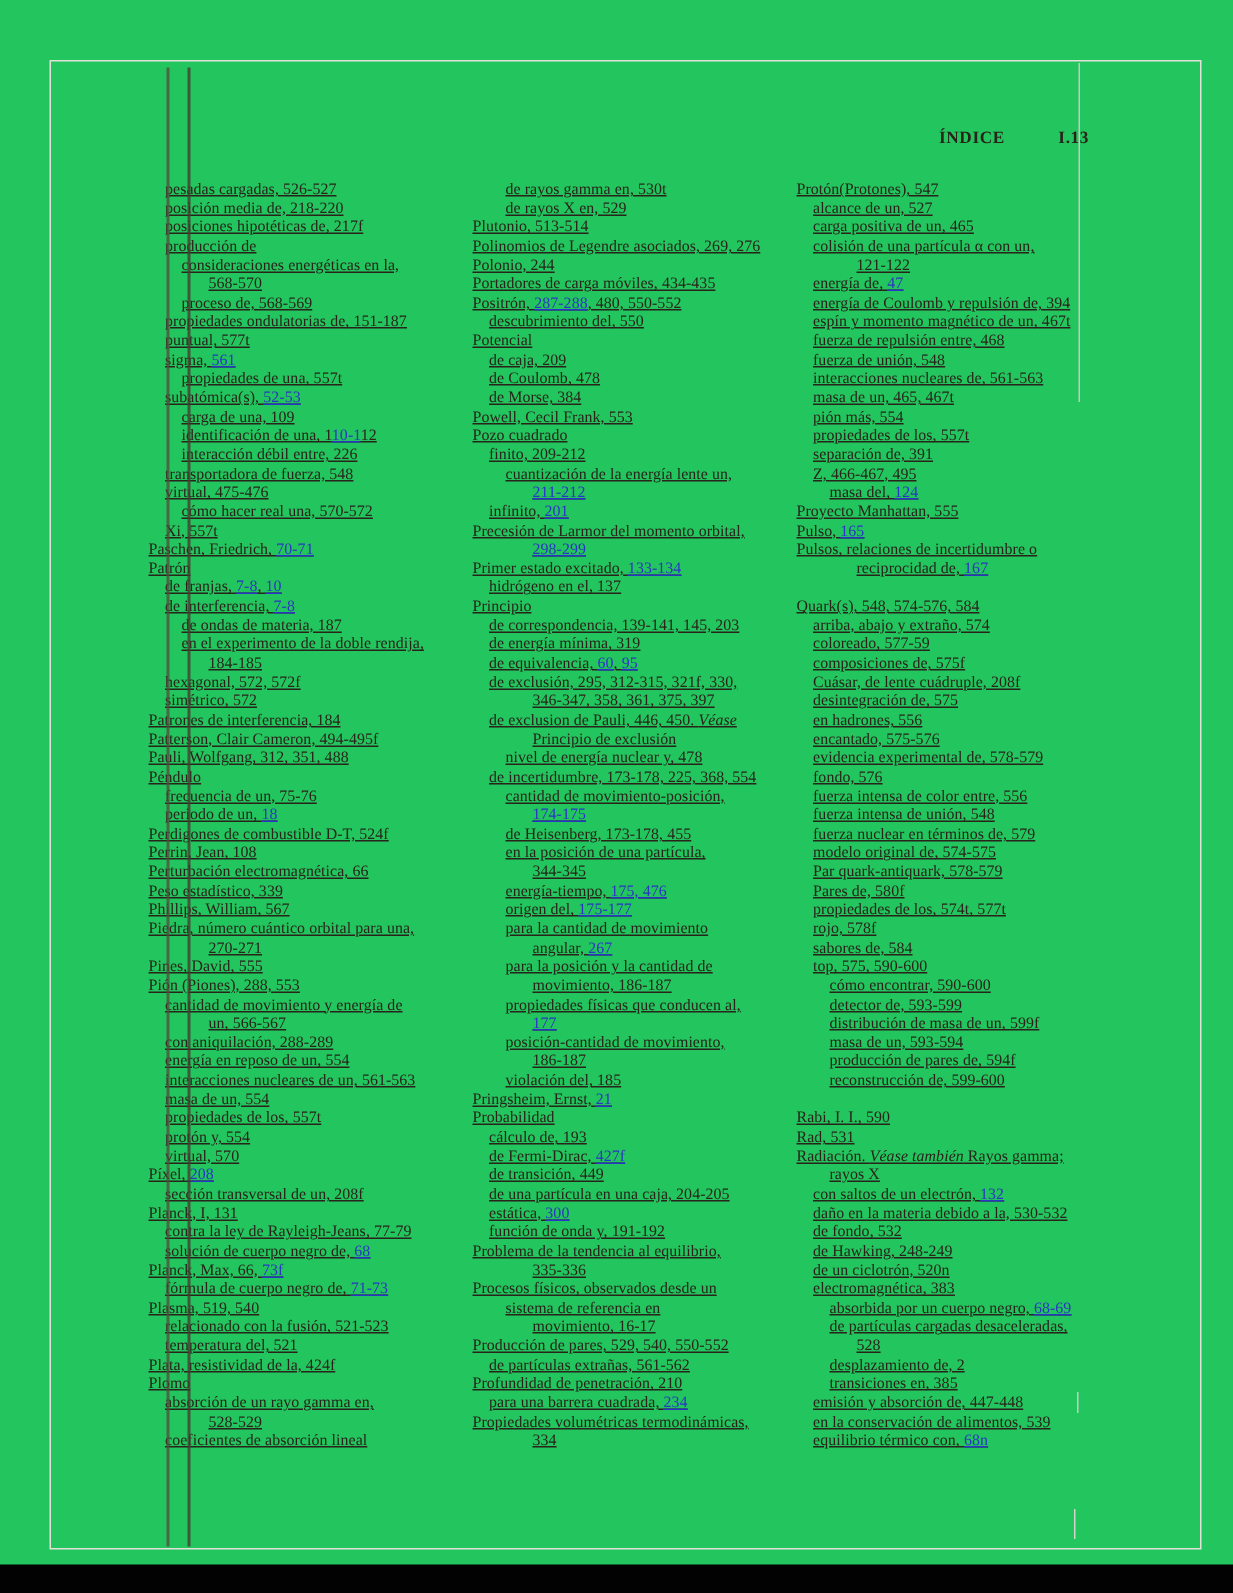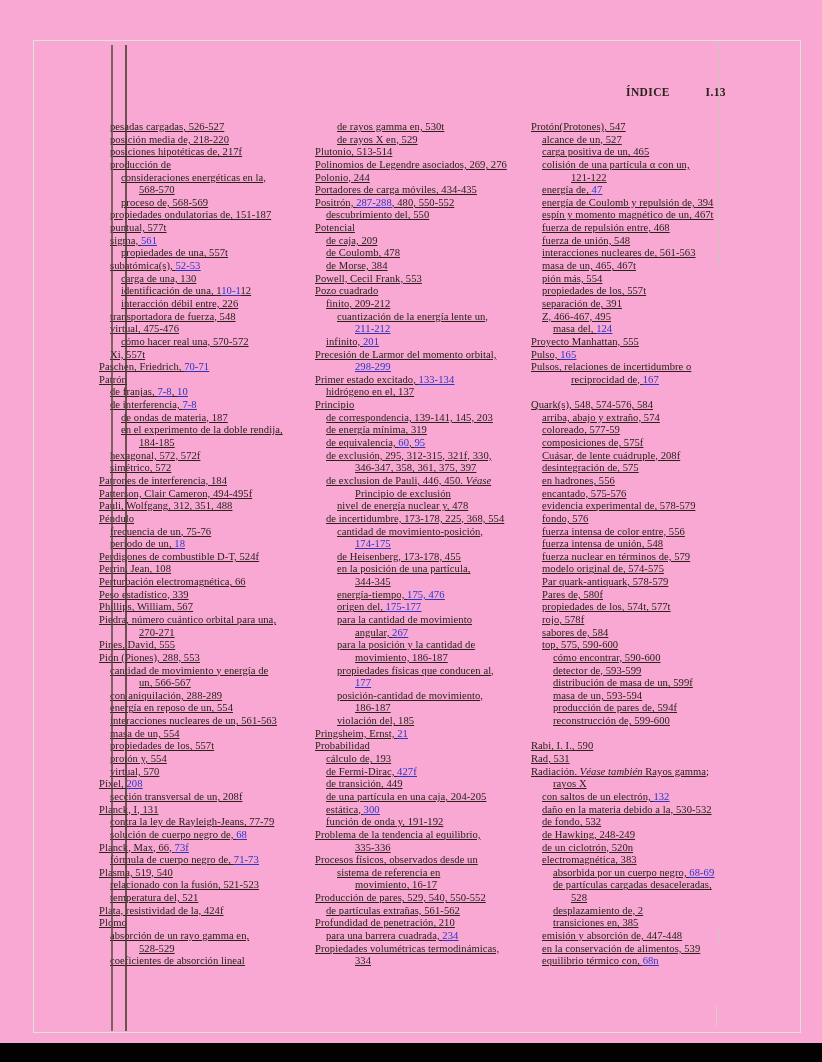--- a/index.html
+++ b/index.html
@@ -1,16 +1,16 @@
 <!DOCTYPE html>
 <html><head>
 <meta charset="utf-8">
 <style>
   html,body{margin:0;padding:0;background:#ffffff;}
-  .scan{position:relative;width:822px;height:1062px;background:#f9a8d4;overflow:hidden;
+  .scan{position:relative;width:822px;height:1062px;background:#22c55e;overflow:hidden;
         font-family:"Liberation Serif","DejaVu Serif",serif;color:#29231a;}
   .page-frame{position:absolute;left:33px;top:40px;width:766px;height:991px;
         border:1px solid #e4e1da;pointer-events:none;}
   .crease{position:absolute;top:45px;height:986px;z-index:6;}
   .crease-1{left:111px;width:2px;background:#564a3c;opacity:.75;}
   .crease-2{left:125px;width:2px;background:#463c30;opacity:.8;}
   .margin-line{position:absolute;left:719px;top:42px;width:1px;height:226px;background:#c9c6c0;}
   .margin-mark-1{position:absolute;left:718px;top:928px;width:1px;height:14px;background:#ccc9c2;}
   .margin-mark-2{position:absolute;left:716px;top:1006px;width:1px;height:20px;background:#d4d1ca;}
   .header{position:absolute;left:626px;top:86px;width:100px;display:flex;justify-content:space-between;
@@ -45,21 +45,21 @@
       <div class="line i1">posiciones hipotéticas de, 217f</div>
       <div class="line i1">producción de</div>
       <div class="line i2">consideraciones energéticas en la,</div>
       <div class="line i3">568-570</div>
       <div class="line i2">proceso de, 568-569</div>
       <div class="line i1">propiedades ondulatorias de, 151-187</div>
       <div class="line i1">puntual, 577t</div>
       <div class="line i1">sigma, <span class="link">561</span></div>
       <div class="line i2">propiedades de una, 557t</div>
       <div class="line i1">subatómica(s), <span class="link">52-53</span></div>
-      <div class="line i2">carga de una, 130</div>
+      <div class="line i2">carga de una, 109</div>
       <div class="line i2">identificación de una, 1<span class="link">10-1</span>12</div>
       <div class="line i2">interacción débil entre, 226</div>
       <div class="line i1">transportadora de fuerza, 548</div>
       <div class="line i1">virtual, 475-476</div>
       <div class="line i2">cómo hacer real una, 570-572</div>
       <div class="line i1">Xi, 557t</div>
       <div class="line i0">Paschen, Friedrich, <span class="link">70-71</span></div>
       <div class="line i0">Patrón</div>
       <div class="line i1">de franjas, <span class="link">7-8</span>, <span class="link">10</span></div>
       <div class="line i1">de interferencia, <span class="link">7-8</span></div>

